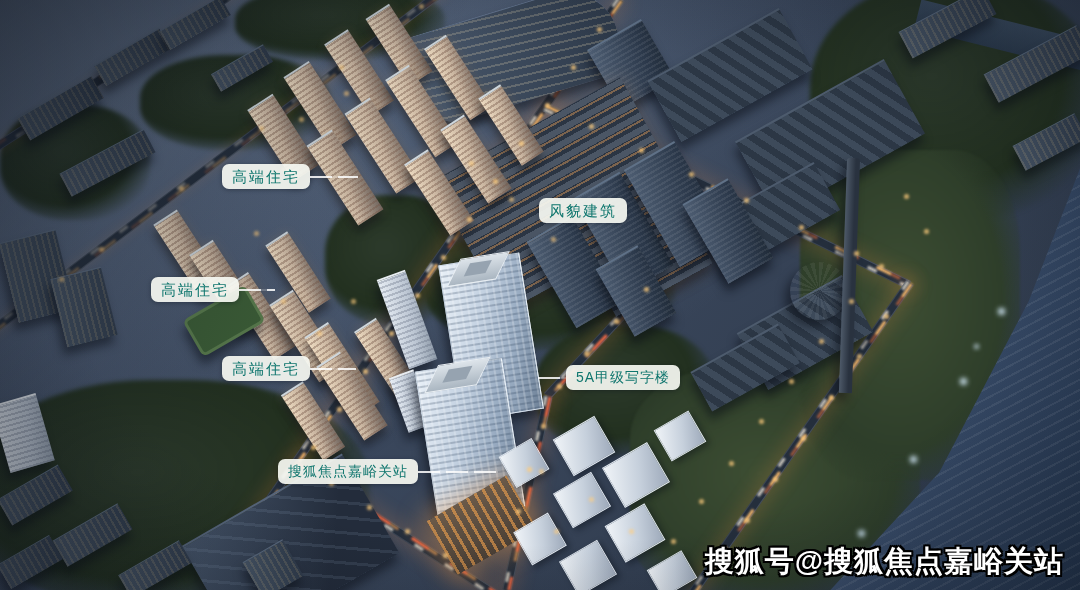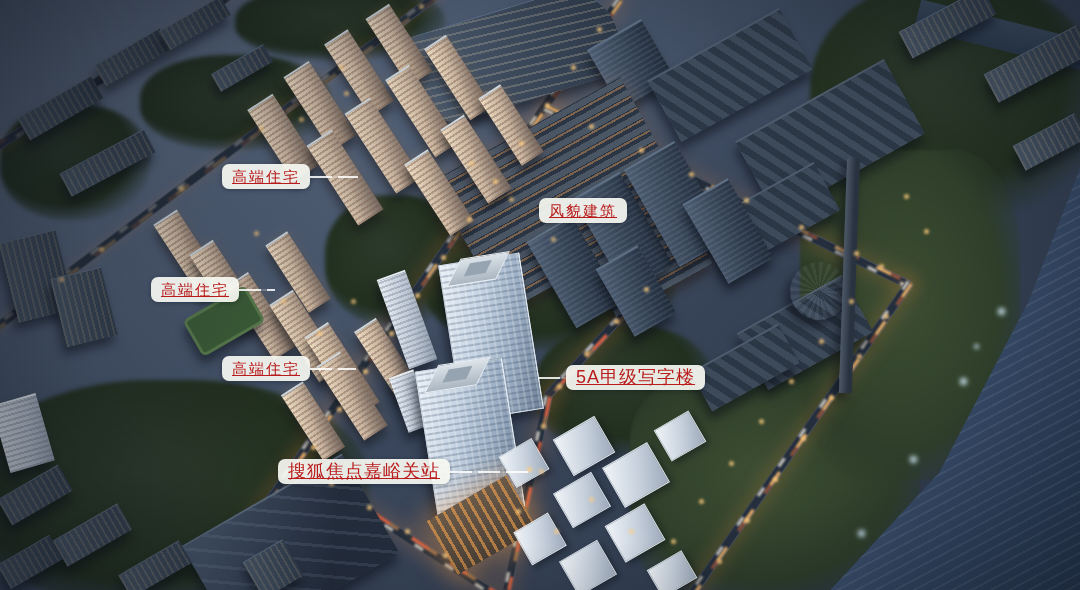--- a/index.html
+++ b/index.html
@@ -81,24 +81,24 @@
        linear-gradient(100deg,#4c5b6f,#2c3848); border-top:1px solid #60718a; }
   .chimney{ background:linear-gradient(90deg,#4d5968,#29323f 70%); border-radius:3px 3px 0 0; }
   .dome{ border-radius:50%;
        background:radial-gradient(circle at 35% 32%,#4d5d71,#253042 72%);
        background-image:repeating-conic-gradient(rgba(255,255,255,.06) 0 9deg, transparent 9deg 18deg); }
 
   
   .dots{ position:absolute; width:3px; height:3px; border-radius:50%; z-index:22; }
 
   
-  .tag{ position:absolute; z-index:50; background:rgba(245,247,241,.93); color:#b91c1c;
+  .tag{ position:absolute; z-index:50; background:rgba(245,247,241,.93); color:#0f766e;
         border-radius:7px; padding:3px 10px; font-size:15px; letter-spacing:2px; line-height:19px;
-        box-shadow:0 1px 4px rgba(10,15,25,.35); white-space:nowrap;text-decoration:underline; }
-  .tag.small{ font-size:18px; letter-spacing:1px;text-align:right; }
+        box-shadow:0 1px 4px rgba(10,15,25,.35); white-space:nowrap; }
+  .tag.small{ font-size:14px; letter-spacing:1px;text-align:right; }
   .leader{ position:absolute; top:50%; height:2px; margin-top:-1px;
         background:repeating-linear-gradient(90deg, rgba(255,255,255,.85) 0 22px, rgba(255,255,255,.2) 22px 28px); }
   .leader.lr{ left:100%; } .leader.ll{ right:100%; }
 
   
   .watermark{ position:absolute; right:16px; bottom:8px; z-index:60; font-size:29px; font-weight:700;
         color:#ffffff; letter-spacing:1px;
         text-shadow:-2px 0 0 #000, 2px 0 0 #000, 0 -2px 0 #000, 0 2px 0 #000,
                     -2px -2px 0 #000, 2px 2px 0 #000, -2px 2px 0 #000, 2px -2px 0 #000; }
 </style>
@@ -268,13 +268,14 @@
   </div>
   <div class="tag small" style="left:566px;top:365px">
     <span>5A甲级写字楼</span>
     <i class="leader ll" style="width:28px"></i>
   </div>
   <div class="tag small" style="left:278px;top:459px">
     <span>搜狐焦点嘉峪关站</span>
     <i class="leader lr" style="width:80px"></i>
   </div>
 
+  <div class="watermark">搜狐号@搜狐焦点嘉峪关站</div>
 </div>
 
 </body></html>

